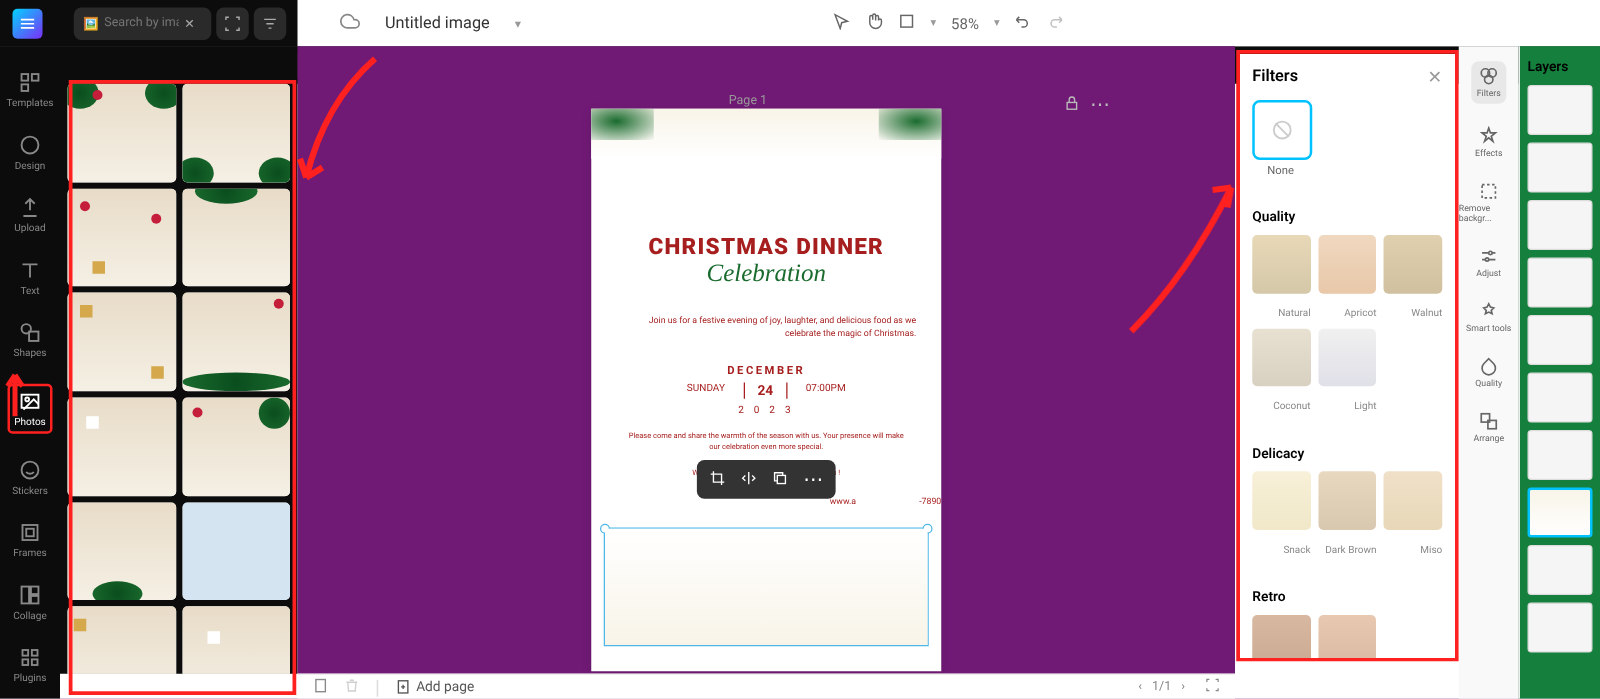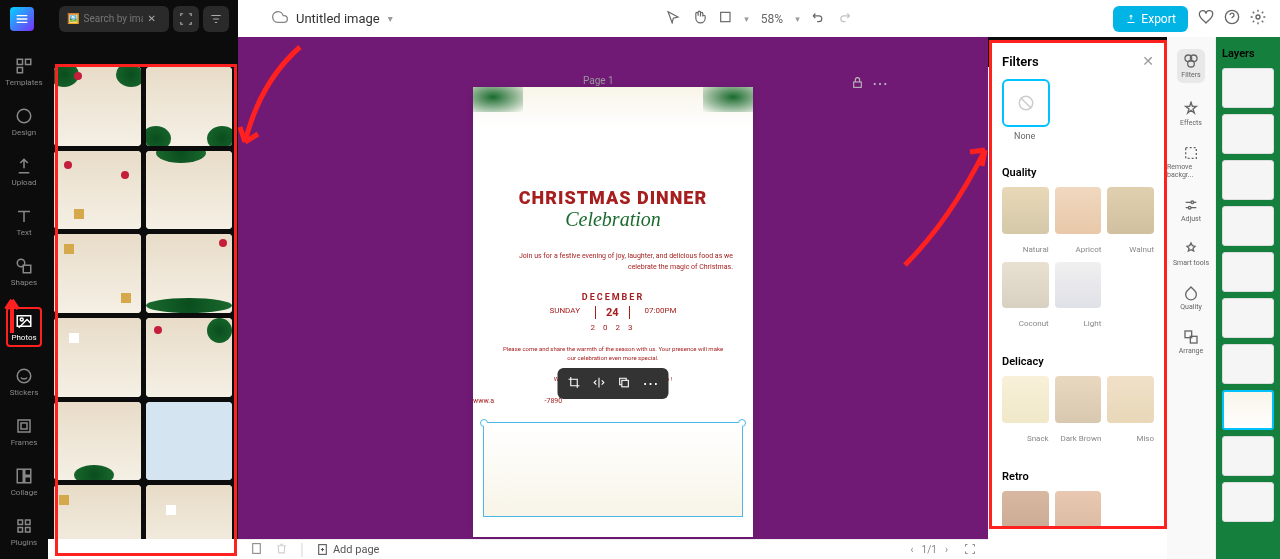--- a/index.html
+++ b/index.html
@@ -7,21 +7,21 @@
 .topbar{height:37px;background:#0c0c0c;display:flex;align-items:center;padding:0 10px;gap:10px}
 .logo{width:24px;height:24px;background:linear-gradient(135deg,#00d4ff,#7b2ff7);border-radius:4px;display:flex;align-items:center;justify-content:center}
 .logo svg{width:16px;height:16px}
 .search-wrap{display:flex;align-items:center;gap:4px;margin-left:15px}
 .search-box{background:#2a2a2a;border-radius:6px;height:26px;width:110px;display:flex;align-items:center;padding:0 8px;gap:4px}
 .search-box .emoji{font-size:10px}
 .search-box input{background:transparent;border:none;color:#aaa;font-size:10px;width:60px;outline:none}
 .search-box .x{color:#aaa;font-size:10px;cursor:pointer}
 .icon-btn{width:26px;height:26px;background:#2a2a2a;border-radius:6px;display:flex;align-items:center;justify-content:center;color:#aaa;cursor:pointer}
 .icon-btn svg{width:14px;height:14px}
-.title-area{display:flex;align-items:center;gap:8px;margin-left:20px}
+.title-area{display:flex;align-items:center;gap:20px;margin-left:20px}
 .title-area .ic{color:#555}
 .title-area span{color:#333;font-size:13px}
 .title-area .chev{color:#999;font-size:10px}
 .center-tools{position:absolute;left:50%;transform:translateX(-50%);display:flex;align-items:center;gap:12px}
 .center-tools .tool{color:#666;cursor:pointer}
 .zoom{font-size:12px;color:#666}
 .right-tools{margin-left:auto;display:flex;align-items:center;gap:10px}
 .export-btn{background:#00b4e6;color:#fff;border:none;border-radius:6px;padding:6px 12px;font-size:12px;display:flex;align-items:center;gap:4px;cursor:pointer}
 .tags{height:30px;background:#0c0c0c;display:flex;align-items:center;padding:0 60px;gap:8px}
 .tag{background:#2a2a2a;color:#ccc;font-size:10px;padding:4px 10px;border-radius:4px;cursor:pointer}
@@ -48,21 +48,21 @@
 .canvas-title{text-align:center;margin-top:60px}
 .canvas-title .line1{font-size:18px;font-weight:900;color:#a61e1e;letter-spacing:1px}
 .canvas-title .line2{font-size:20px;font-family:cursive;color:#1a6b2e;font-style:italic}
 .canvas-desc{text-align:right;font-size:7px;color:#a61e1e;margin:20px 20px;line-height:1.5}
 .canvas-date{text-align:center;margin-top:15px}
 .canvas-date .month{font-size:9px;color:#a61e1e;font-weight:bold;letter-spacing:2px}
 .canvas-date .row{display:flex;justify-content:center;gap:15px;margin-top:4px;font-size:8px;color:#a61e1e}
 .canvas-date .day{font-size:11px;font-weight:bold;border-left:1px solid #a61e1e;border-right:1px solid #a61e1e;padding:0 10px}
 .canvas-date .year{font-size:8px;letter-spacing:3px;color:#a61e1e;margin-top:4px}
 .canvas-msg{text-align:center;font-size:6px;color:#a61e1e;margin:12px 25px;line-height:1.5}
-.canvas-url{text-align:left;font-size:7px;color:#a61e1e;margin-top:14px}
+.canvas-url{text-align:right;font-size:7px;color:#a61e1e;margin-top:14px}
 .canvas-bottom{position:absolute;bottom:20px;left:10px;right:10px;height:95px;border:1px solid #4db8e8}
 .canvas-bottom .handle{position:absolute;width:8px;height:8px;background:#fff;border:1px solid #4db8e8;border-radius:50%}
 .canvas-bottom .h1{left:-4px;top:-4px}
 .canvas-bottom .h2{right:-4px;top:-4px}
 .canvas-bottom .deco{height:100%;background:linear-gradient(180deg,#fff,#f8f4e8);position:relative;overflow:hidden}
 .canvas-toolbar{position:absolute;left:50%;bottom:140px;transform:translateX(-50%);background:#333;border-radius:6px;padding:6px 10px;display:flex;gap:12px;z-index:3}
 .canvas-toolbar .tb{color:#fff;cursor:pointer}
 .filters-panel{position:absolute;right:113px;top:40px;width:178px;bottom:30px;background:#fff;border:3px solid #ff2020;padding:10px;overflow-y:auto}
 .filters-header{display:flex;justify-content:space-between;align-items:center;margin-bottom:10px}
 .filters-header h3{font-size:13px;font-weight:600}
@@ -158,45 +158,20 @@
       <svg width="14" height="14" viewBox="0 0 24 24" fill="none" stroke="#666" stroke-width="2">
           <path d="M3 10h10a5 5 0 0 1 0 10h-3M3 10l4-4M3 10l4 4"></path>
         </svg>
     </span>
     <span class="tool" style="opacity:.4">
       <svg width="14" height="14" viewBox="0 0 24 24" fill="none" stroke="#666" stroke-width="2">
           <path d="M21 10H11a5 5 0 0 0 0 10h3M21 10l-4-4M21 10l-4 4"></path>
         </svg>
     </span>
   </div>
-  <div class="right-tools">
-    <button class="export-btn">
-      <svg width="12" height="12" viewBox="0 0 24 24" fill="#fff">
-          <path d="M12 3l4 4h-3v6h-2V7H8z M5 18h14v2H5z"></path>
-        </svg>
-      <span>Export</span>
-    </button>
-    <span>
-      <svg width="16" height="16" viewBox="0 0 24 24" fill="none" stroke="#666" stroke-width="2">
-          <path d="M12 21l-1-1C5 15 2 12 2 8a5 5 0 0 1 10-1 5 5 0 0 1 10 1c0 4-3 7-9 12z"></path>
-        </svg>
-    </span>
-    <span>
-      <svg width="16" height="16" viewBox="0 0 24 24" fill="none" stroke="#666" stroke-width="2">
-          <circle cx="12" cy="12" r="10"></circle>
-          <path d="M9 9a3 3 0 1 1 4 3l-1 1v1M12 17h0"></path>
-        </svg>
-    </span>
-    <span>
-      <svg width="16" height="16" viewBox="0 0 24 24" fill="none" stroke="#666" stroke-width="2">
-          <circle cx="12" cy="12" r="3"></circle>
-          <path d="M12 1v3m0 16v3M4.2 4.2l2.1 2.1m11.4 11.4l2.1 2.1M1 12h3m16 0h3M4.2 19.8l2.1-2.1M17.7 6.3l2.1-2.1"></path>
-        </svg>
-    </span>
-  </div>
 </div>
 
 <div class="left-nav">
   <div class="nav-item">
     <svg viewBox="0 0 24 24" fill="none" stroke="currentColor" stroke-width="2">
         <rect x="3" y="3" width="7" height="7"></rect>
         <rect x="14" y="3" width="7" height="7"></rect>
         <rect x="3" y="14" width="7" height="7"></rect>
       </svg>
     <span>Templates</span>

